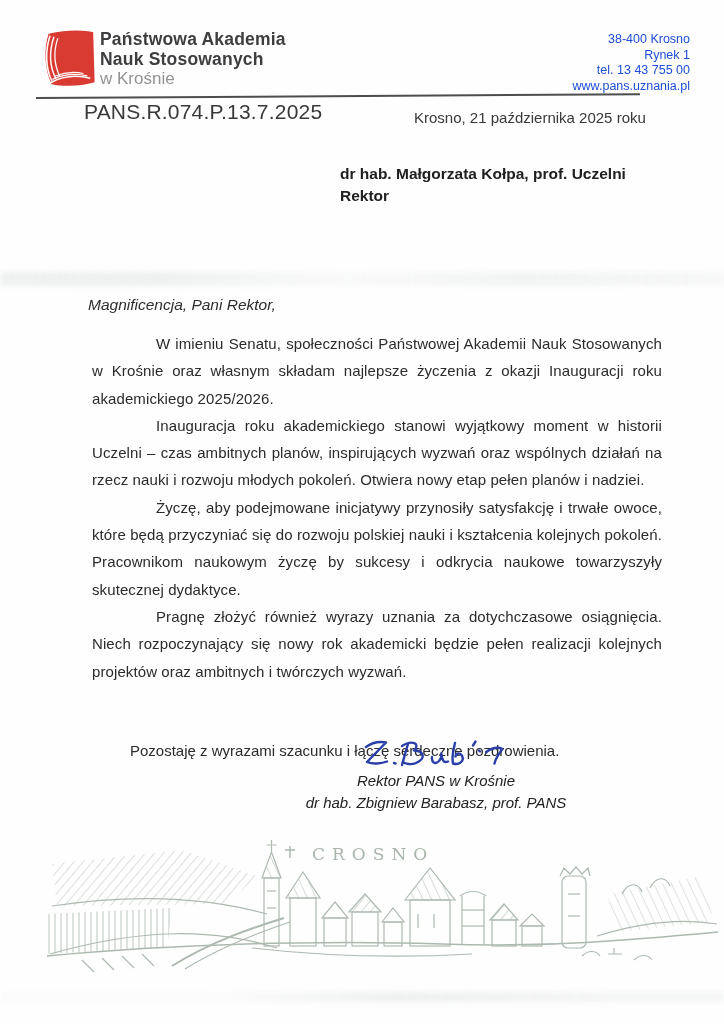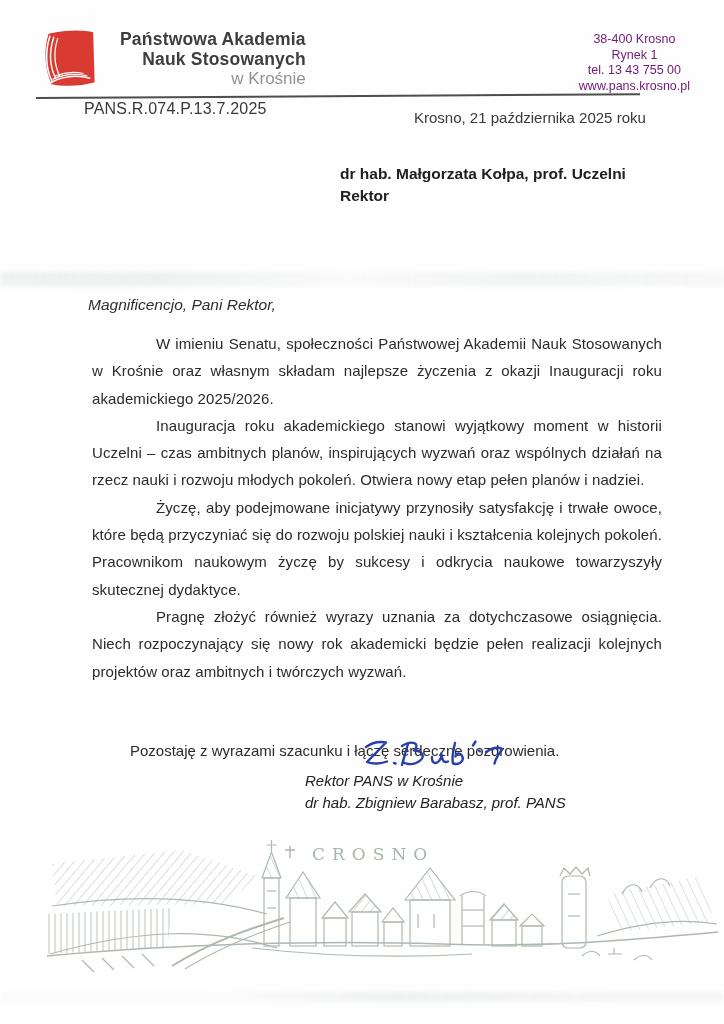--- a/index.html
+++ b/index.html
@@ -15,45 +15,45 @@
   html,body{width:724px;height:1024px;}
   body{
     position:relative;
     background:#fefefe;
     font-family:"Liberation Sans", sans-serif;
     color:var(--text);
     overflow:hidden;
   }
   
   .logo{position:absolute;left:36px;top:26px;width:62px;height:64px;}
-  .org{position:absolute;left:120px;top:29px;line-height:20px;text-align:right;}
+  .org{position:absolute;left:100px;top:29px;line-height:20px;}
   .org .l1,.org .l2{font-size:17.5px;font-weight:700;color:var(--org-dark);letter-spacing:.2px;}
   .org .l3{font-size:17px;font-weight:400;color:var(--org-light);}
-  .addr{position:absolute;right:34px;top:32px;text-align:center;font-size:12.5px;line-height:15.5px;color:#701a75;}
+  .addr{position:absolute;right:34px;top:32px;text-align:right;font-size:12.5px;line-height:15.5px;color:#1d4ed8;}
   .hrule{position:absolute;left:36px;top:97px;width:604px;height:1.6px;background:var(--rule);transform:rotate(-0.35deg);transform-origin:left center;}
-  .refno{position:absolute;left:84px;top:100px;font-size:16px;color:#39393b;letter-spacing:.2px;text-align:center;}
+  .refno{position:absolute;left:84px;top:100px;font-size:21px;color:#39393b;letter-spacing:.2px;text-align:center;}
   .dateline{position:absolute;left:414px;top:109px;font-size:15px;color:#39393b;}
   
   .recipient{position:absolute;left:340px;top:163px;font-size:15.5px;font-weight:700;line-height:21.5px;color:#202022;}
   
   .streak{position:absolute;left:0;width:100%;pointer-events:none;}
   .streak.s1{top:272px;height:14px;background:linear-gradient(90deg,rgba(190,195,195,.22),rgba(205,210,210,.30) 22%,rgba(215,218,218,.10) 48%,rgba(200,205,205,.22) 72%,rgba(205,208,208,.14));filter:blur(2.5px);}
   .streak.s2{top:992px;height:10px;background:linear-gradient(90deg,rgba(205,208,208,.05) 30%,rgba(195,200,200,.25) 55%,rgba(205,208,208,.18) 85%);filter:blur(2.5px);}
   
   .salutation{position:absolute;left:88px;top:296px;font-size:15.5px;font-style:italic;color:#2e2e30;}
   .letter-body{position:absolute;left:64px;top:330px;width:598px;}
   .letter-body p{
     font-size:15px;line-height:27.3px;text-align:justify;text-indent:64px;color:var(--text);
     letter-spacing:.1px;
     margin-left:28px;
   }
   .closing{position:absolute;left:130px;top:694px;font-size:15px;color:var(--text);margin-top:48px;}
   
   .sig-scrawl{position:absolute;left:352px;top:732px;width:164px;height:46px;}
-  .sig-titles{position:absolute;left:305px;top:770px;width:262px;text-align:left;font-size:15px;font-style:italic;line-height:21.5px;color:#222;}
+  .sig-titles{position:absolute;left:305px;top:770px;width:262px;text-align:center;font-size:15px;font-style:italic;line-height:21.5px;color:#222;}
   
   .engraving{position:absolute;left:22px;top:836px;width:700px;height:150px;}
   .engraving text{font-family:"DejaVu Serif", serif;}
 </style>
 </head>
 <body>
 
 <svg class="logo" viewBox="0 0 64 64" aria-hidden="true">
   <path d="M13,7 C32,2.5 50,3 59,5.5 L60.5,57 C46,61.5 28,61.5 16,59 C8.5,43 8,22 13,7 Z" fill="var(--logo-red)"></path>
   <path d="M14.5,9 C9.5,24 9.5,42 16.5,56" fill="none" stroke="#fff" stroke-width="1.6"></path>
@@ -67,35 +67,35 @@
 <div class="org">
   <div class="l1">Państwowa Akademia</div>
   <div class="l2">Nauk Stosowanych</div>
   <div class="l3">w Krośnie</div>
 </div>
 
 <div class="addr">
   <div>38-400 Krosno</div>
   <div>Rynek 1</div>
   <div>tel. 13 43 755 00</div>
-  <div>www.pans.krosno.pl</div>
+  <div>www.pans.uznania.pl</div>
 </div>
 
 <div class="hrule"></div>
 <div class="refno">PANS.R.074.P.13.7.2025</div>
 <div class="dateline">Krosno, 21 października 2025 roku</div>
 
 <div class="recipient">
   <div>dr hab. Małgorzata Kołpa, prof. Uczelni</div>
   <div>Rektor</div>
 </div>
 
 <div class="streak s1"></div>
 
-<div class="salutation">Magnificencjo, Pani Rektor,</div>
+<div class="salutation">Magnificencja, Pani Rektor,</div>
 
 <div class="letter-body">
   <p>W imieniu Senatu, społeczności Państwowej Akademii Nauk Stosowanych w Krośnie oraz własnym składam najlepsze życzenia z okazji Inauguracji roku akademickiego 2025/2026.</p>
   <p>Inauguracja roku akademickiego stanowi wyjątkowy moment w historii Uczelni – czas ambitnych planów, inspirujących wyzwań oraz wspólnych działań na rzecz nauki i rozwoju młodych pokoleń. Otwiera nowy etap pełen planów i nadziei.</p>
   <p>Życzę, aby podejmowane inicjatywy przynosiły satysfakcję i trwałe owoce, które będą przyczyniać się do rozwoju polskiej nauki i kształcenia kolejnych pokoleń. Pracownikom naukowym życzę by sukcesy i odkrycia naukowe towarzyszyły skutecznej dydaktyce.</p>
   <p>Pragnę złożyć również wyrazy uznania za dotychczasowe osiągnięcia. Niech rozpoczynający się nowy rok akademicki będzie pełen realizacji kolejnych projektów oraz ambitnych i twórczych wyzwań.</p>
 </div>
 
 <div class="closing">Pozostaję z wyrazami szacunku i łączę serdeczne pozdrowienia.</div>
 

